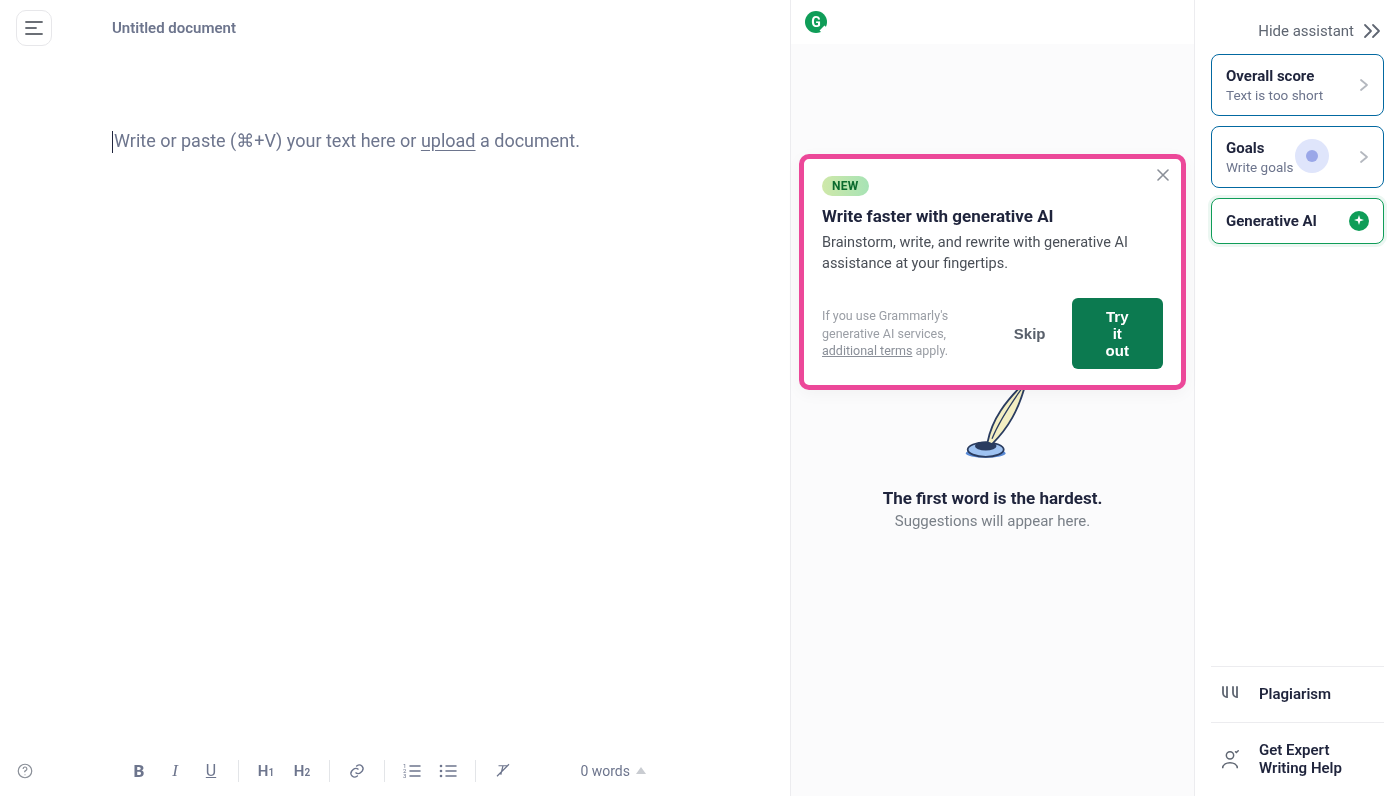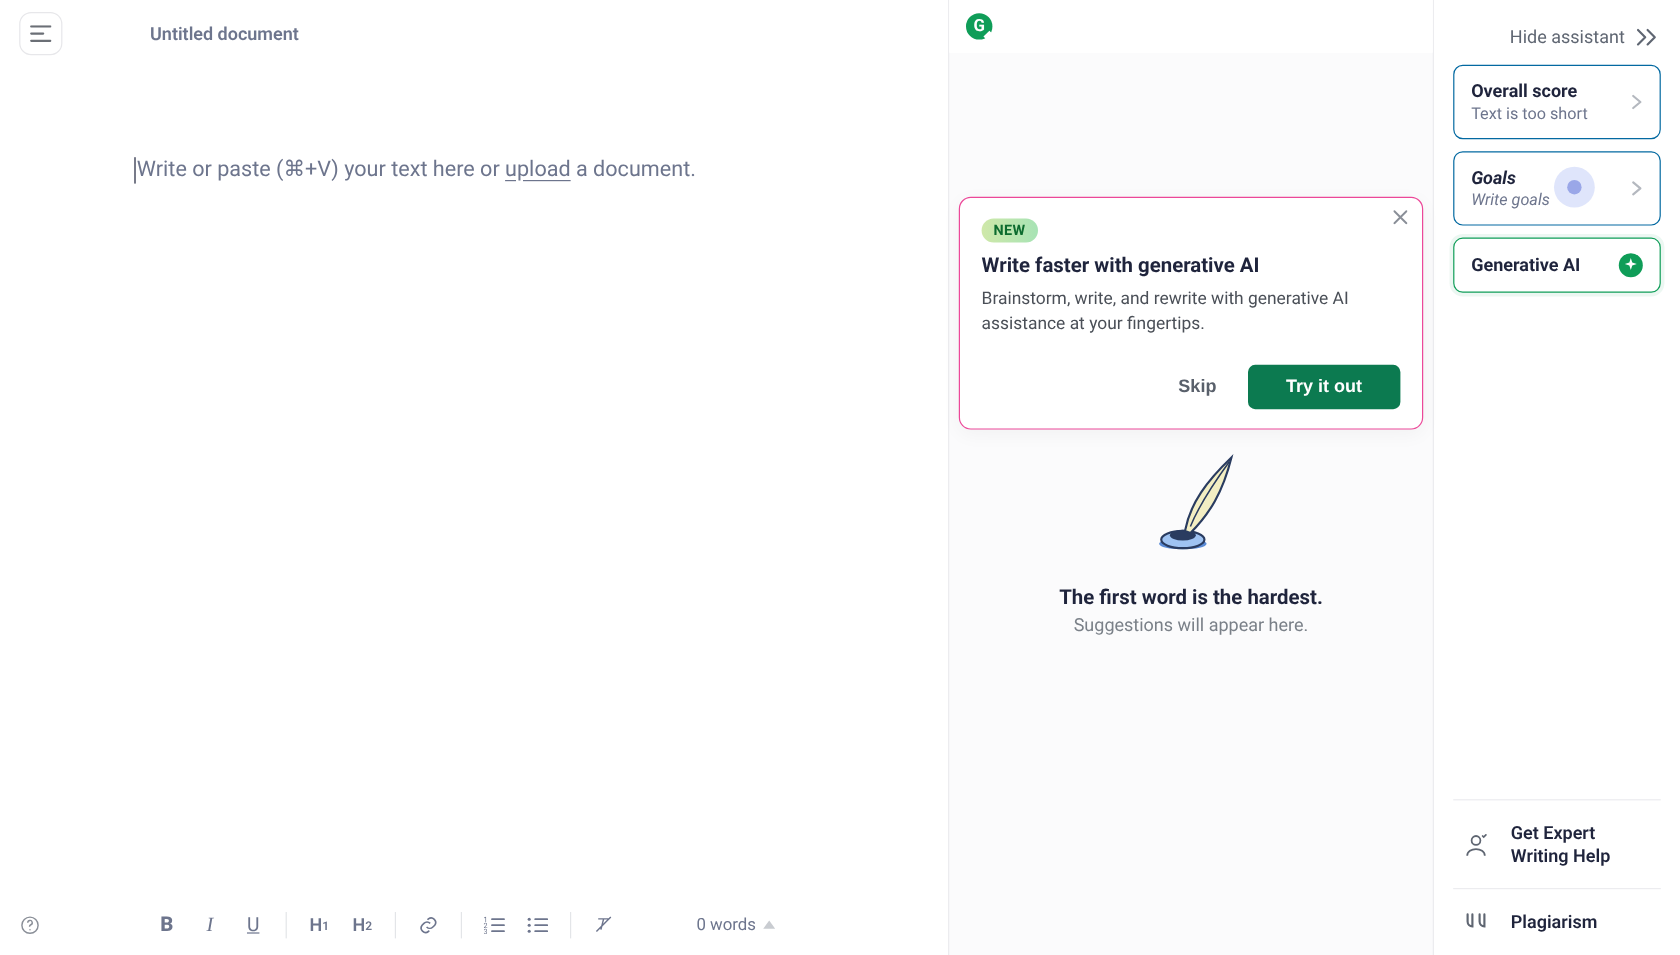--- a/index.html
+++ b/index.html
@@ -1,21 +1,21 @@
 <!DOCTYPE html>
 <html><head>
 <meta charset="utf-8">
 <style>
   * { box-sizing: border-box; margin: 0; padding: 0; }
   html, body { height: 100%; font-family: -apple-system, BlinkMacSystemFont, "Segoe UI", Roboto, sans-serif; color: #1f243c; background:#fff; }
   body { display:flex; width:1400px; height:796px; overflow:hidden; }
 
   
   .editor-col   { flex: 0 0 790px; display:flex; flex-direction:column; position:relative; }
-  .ed-header    { height:56px; display:flex; align-items:center; padding:0 16px;gap:13px; }
+  .ed-header    { height:56px; display:flex; align-items:center; padding:0 16px; }
   .menu-btn     { width:36px; height:36px; border:1px solid #e7e7ea; border-radius:10px; display:flex; align-items:center; justify-content:center; background:#fff; cursor:pointer; color:#6b6f76; }
   .doc-title    { margin-left:60px; font-size:15px; font-weight:600; color:#6d758d; }
   .ed-body      { flex:1; padding: 74px 0 0 112px; position:relative; }
   .placeholder  { font-size:18px; color:#6d758d; }
   .placeholder .cursor { display:inline-block; width:1px; height:22px; background:#1f243c; vertical-align:middle; margin-right:1px; }
   .placeholder .upl { text-decoration:underline; text-underline-offset:3px; }
   .ed-toolbar   { height:52px; border-top:1px solid #eee0; display:flex; align-items:center; padding:0 14px; gap:14px; color:#6d758d; position:relative; }
   .help-btn     { width:22px; height:22px; display:flex; align-items:center; justify-content:center; cursor:pointer; color:#8a8f98; }
   .tb-group     { display:flex; align-items:center; gap:18px; margin-left:80px; }
   .tb-btn       { cursor:pointer; color:#6d758d; display:flex; align-items:center; justify-content:center; min-width:18px; height:24px; }
@@ -25,21 +25,21 @@
   .word-count   { margin-left:auto; margin-right:130px; font-size:14px; color:#6d758d; display:flex; align-items:center; gap:6px; }
   .tri          { width:0; height:0; border-left:5px solid transparent; border-right:5px solid transparent; border-bottom:7px solid #c9ccd1; }
 
   
   .assist-col   { flex:0 0 405px; border-left:1px solid #ececef; border-right:1px solid #ececef; display:flex; flex-direction:column; background:#fbfbfc; }
   .assist-head  { height:44px; display:flex; align-items:center; padding:0 14px; background:#fff; }
   .g-logo       { width:22px; height:22px; border-radius:50%; background:#0f9d58; display:flex; align-items:center; justify-content:center; color:#fff; font-weight:700; font-size:14px; position:relative; }
   .g-logo::after{ content:""; position:absolute; right:-1px; bottom:-1px; width:7px; height:7px; background:#fff; transform:rotate(45deg); }
   .assist-body  { flex:1; position:relative; display:flex; flex-direction:column; align-items:center; }
 
-  .promo-card   { position:absolute; top:120px; left:0; right:0; margin:0 8px; background:#fff; border:1px solid #ec4899; border-radius:10px; padding:16px 18px 16px 18px; box-shadow:0 4px 16px rgba(0,0,0,0.04); }
+  .promo-card   { position:absolute; top:110px; left:0; right:0; margin:0 8px; background:#fff; border:5px solid #ec4899; border-radius:10px; padding:16px 18px 16px 18px; box-shadow:0 4px 16px rgba(0,0,0,0.04); }
   .promo-close  { position:absolute; top:10px; right:12px; cursor:pointer; color:#8a8f98; font-size:16px; line-height:1; }
   .badge        { display:inline-block; padding:3px 10px; border-radius:12px; font-size:12px; font-weight:700; color:#0c6b2e; background:linear-gradient(90deg,#cfe8a9,#a7e3b5); letter-spacing:.3px; }
   .promo-title  { margin-top:10px; font-size:17px; font-weight:700; color:#1f243c; }
   .promo-desc   { margin-top:6px; font-size:14.5px; color:#4a4f57; line-height:1.45; max-width:320px; }
   .promo-foot   { margin-top:24px; display:flex; align-items:center; gap:20px; }
   .promo-legal  { font-size:12.5px; color:#9a9ea5; max-width:210px; line-height:1.4; }
   .promo-legal .u { text-decoration:underline; color:#8a8f98; cursor:pointer; }
   .skip-btn     { background:none; border:none; font-size:15px; font-weight:600; color:#59606b; cursor:pointer; padding:8px 6px; margin-left:auto; }
   .try-btn      { background:#0c7a50; color:#fff; border:none; border-radius:6px; padding:10px 32px; font-size:15px; font-weight:600; cursor:pointer; }
 
@@ -49,21 +49,21 @@
   .empty-sub    { margin-top:4px; font-size:15px; color:#7a8088; }
 
   
   .side-col     { flex:1; display:flex; flex-direction:column; padding:10px 16px 0 16px; background:#fff; }
   .hide-assist  { display:flex; align-items:center; justify-content:flex-end; gap:8px; color:#5f6672; font-size:15px; cursor:pointer; padding:12px 2px 14px; }
   .card         { border:1px solid #0369a1; border-radius:8px; padding:12px 14px; margin-bottom:10px; display:flex; align-items:center; cursor:pointer; background:#fff; }
   .card .txt    { flex:1; }
   .card .ttl    { font-size:15px; font-weight:700; color:#1f243c; }
   .card .sub    { font-size:13.5px; color:#6d758d; margin-top:2px; }
   .chev         { color:#b4b8bf; }
-  .card.goals   { position:relative;font-style:italic; }
+  .card.goals   { position:relative; }
   .pulse        { position:absolute; right:54px; top:12px; width:34px; height:34px; border-radius:50%; background:#dfe5fb; }
   .pulse::after { content:""; position:absolute; left:11px; top:11px; width:12px; height:12px; border-radius:50%; background:#9aa7e8; }
   .card.gen     { border:1.5px solid #0f9d58; box-shadow:0 0 0 3px rgba(15,157,88,0.08); }
   .gen-icon     { width:20px; height:20px; border-radius:50%; background:#0f9d58; display:flex; align-items:center; justify-content:center; color:#fff; }
 
   .grow         { flex:1; }
   .foot-item    { display:flex; align-items:center; gap:16px; padding:18px 6px; border-top:1px solid #ececef; cursor:pointer; }
   .foot-icon    { width:26px; display:flex; justify-content:center; color:#5f6672; }
   .foot-label   { font-size:15px; font-weight:600; color:#1f243c; line-height:1.25; }
 
@@ -158,20 +158,23 @@
     <div class="promo-card">
       <div class="promo-close">
         <svg width="12" height="12" viewBox="0 0 12 12" stroke="currentColor" stroke-width="1.6" stroke-linecap="round">
             <path d="M1 1l10 10M11 1L1 11"></path>
           </svg>
       </div>
       <span class="badge">NEW</span>
       <div class="promo-title">Write faster with generative AI</div>
       <div class="promo-desc">Brainstorm, write, and rewrite with generative AI assistance at your fingertips.</div>
       <div class="promo-foot">
+        <div class="promo-legal">
+          <span>If you use Grammarly's generative AI services, </span><span class="u">additional terms</span><span> apply.</span>
+        </div>
         <button class="skip-btn">Skip</button>
         <button class="try-btn">Try it out</button>
       </div>
     </div>
 
     <div class="quill-wrap">
       <svg class="quill-svg" viewBox="0 0 100 100">
         <ellipse cx="43" cy="88" rx="22" ry="5" fill="#5a8bd6"></ellipse>
         <ellipse cx="43" cy="84" rx="20" ry="8" fill="#9fc3f2" stroke="#2a3c60" stroke-width="2"></ellipse>
         <ellipse cx="43" cy="80" rx="12" ry="5" fill="#2a3c60"></ellipse>
@@ -225,30 +228,30 @@
       <svg width="12" height="12" viewBox="0 0 12 12" fill="currentColor">
           <path d="M6 0l1.2 3.8L11 5 7.2 6.2 6 10 4.8 6.2 1 5l3.8-1.2z"></path>
         </svg>
     </span>
   </div>
 
   <div class="grow"></div>
 
   <div class="foot-item">
     <span class="foot-icon">
+      <svg width="24" height="18" viewBox="0 0 24 18" fill="none" stroke="currentColor" stroke-width="1.8">
+          <path d="M5 2v6a4 4 0 0 0 4 4V2M15 2v6a4 4 0 0 0 4 4V2" stroke-linecap="round"></path>
+        </svg>
+    </span>
+    <span class="foot-label">Plagiarism</span>
+  </div>
+
+  <div class="foot-item">
+    <span class="foot-icon">
       <svg width="22" height="22" viewBox="0 0 24 24" fill="none" stroke="currentColor" stroke-width="1.6">
           <circle cx="12" cy="8" r="4"></circle>
           <path d="M4 22c0-4 4-6 8-6s8 2 8 6"></path>
           <path d="M18 4l1 1 2-2" stroke-linecap="round"></path>
         </svg>
     </span>
     <span class="foot-label" style="max-width:110px;">Get Expert Writing Help</span>
   </div>
-
-  <div class="foot-item">
-    <span class="foot-icon">
-      <svg width="24" height="18" viewBox="0 0 24 18" fill="none" stroke="currentColor" stroke-width="1.8">
-          <path d="M5 2v6a4 4 0 0 0 4 4V2M15 2v6a4 4 0 0 0 4 4V2" stroke-linecap="round"></path>
-        </svg>
-    </span>
-    <span class="foot-label">Plagiarism</span>
-  </div>
 </div>
 
 </body></html>

